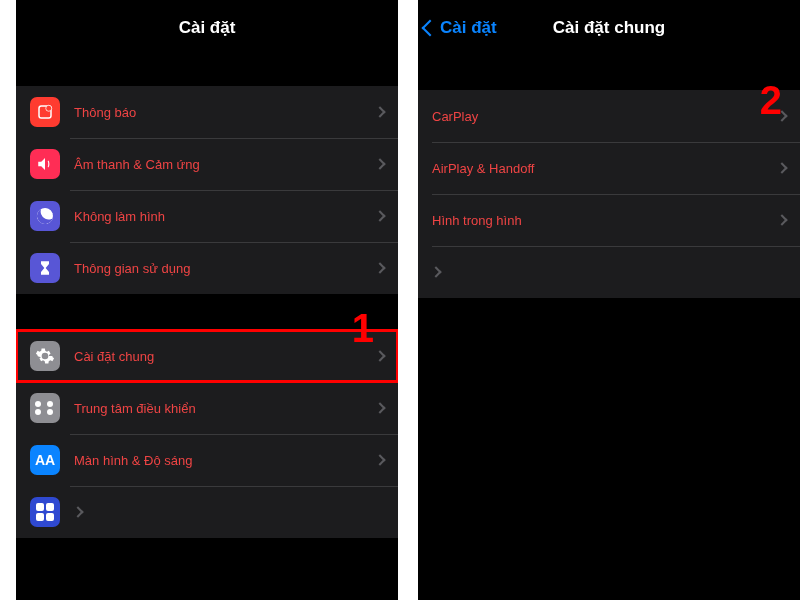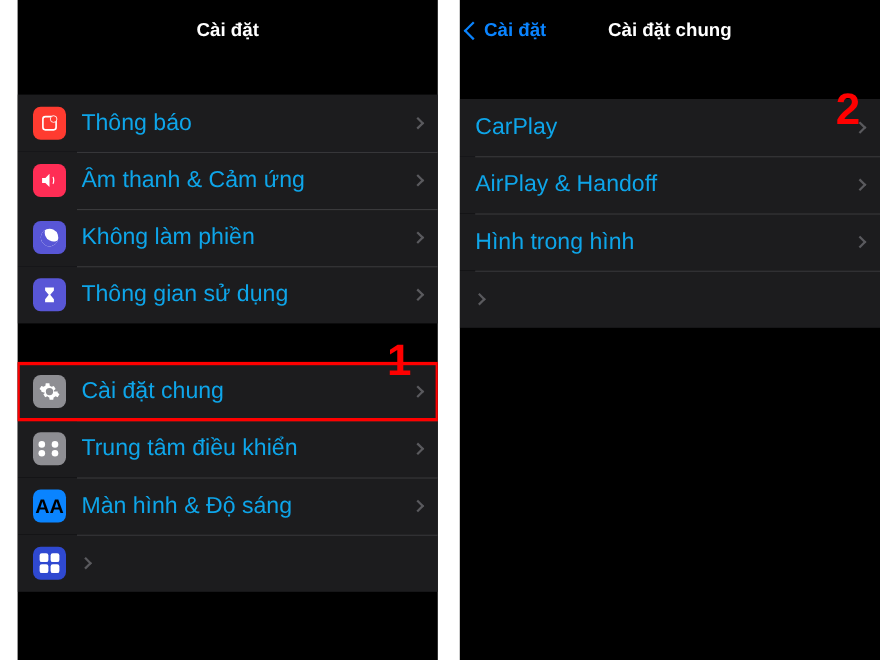--- a/index.html
+++ b/index.html
@@ -82,22 +82,22 @@
     height: 30px;
     border-radius: 7px;
     margin-right: 14px;
     display: flex;
     align-items: center;
     justify-content: center;
     flex-shrink: 0;
   }
   .row .label {
     flex: 1;
-    font-size: 21px;
-    color: #0ea5e9;
+    font-size: 13px;
+    color: #ef4444;
     white-space: nowrap;
     overflow: hidden;
   }
   .row .chevron {
     width: 8px;
     height: 8px;
     border-top: 2px solid #5a5a5e;
     border-right: 2px solid #5a5a5e;
     transform: rotate(45deg);
     flex-shrink: 0;
@@ -140,21 +140,21 @@
   .ic-control .dots::after {
     content: "";
     position: absolute;
     width: 8px; height: 5px;
     background: #fff;
     border-radius: 3px;
   }
   .ic-control .dots::before { left: 0; top: 0; box-shadow: 12px 0 0 #fff; width: 6px; height: 6px; border-radius: 50%; }
   .ic-control .dots::after { left: 0; bottom: 0; width: 6px; height: 6px; border-radius: 50%; box-shadow: 12px 0 0 #fff; }
   .ic-display { background: #0a84ff; }
-  .ic-display .aa { color: #000000; font-weight: 700; font-size: 18px; }
+  .ic-display .aa { color: #ffffff; font-weight: 700; font-size: 14px; }
   .ic-home { background: #2f49d1; }
   .ic-home .grid {
     width: 18px; height: 18px;
     display: grid;
     grid-template-columns: 1fr 1fr;
     grid-template-rows: 1fr 1fr;
     gap: 2px;
   }
   .ic-home .grid span {
     background: #fff;
@@ -189,21 +189,21 @@
               <path d="M16 8c1.5 1 1.5 7 0 8" stroke="#fff" stroke-width="1.5" fill="none"></path>
             </svg>
         </div>
         <span class="label">Âm thanh &amp; Cảm ứng</span>
         <span class="chevron"></span>
       </div>
       <div class="row">
         <div class="icon ic-dnd">
             <div class="moon"></div>
           </div>
-        <span class="label">Không làm phiền</span>
+        <span class="label">Không làm hình</span>
         <span class="chevron"></span>
       </div>
       <div class="row">
         <div class="icon ic-time">
           <svg viewBox="0 0 24 24" fill="#fff">
               <path d="M6 2h12v4l-5 6 5 6v4H6v-4l5-6-5-6V2z"></path>
             </svg>
         </div>
         <span class="label">Thông gian sử dụng</span>
         <span class="chevron"></span>

